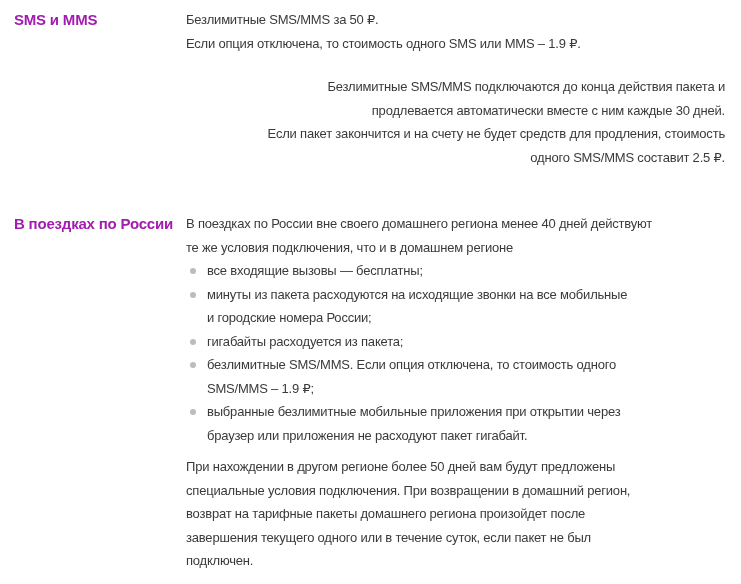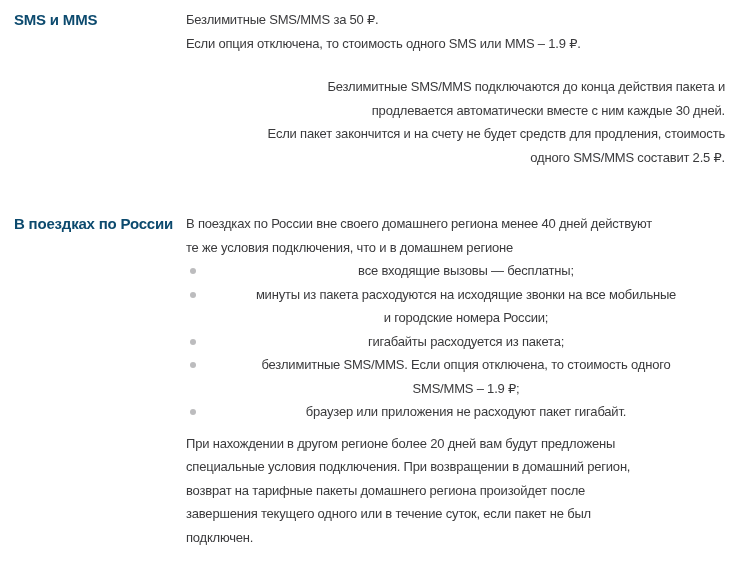--- a/index.html
+++ b/index.html
@@ -26,21 +26,21 @@
     margin-top: 43px;
   }
   .label-col {
     flex: 0 0 172px;
     width: 172px;
     margin: 0;
     font-size: 15px;
     font-weight: bold;
     line-height: 23.5px;
     letter-spacing: -0.2px;
-    color: #0c4a6e;
+    color: #a21caf;
   }
   .content-col {
     flex: 1 1 auto;
     min-width: 0;
     font-size: 13px;
     line-height: 23.5px;
     letter-spacing: -0.2px;
   }
   .para {
     margin: 0;
@@ -57,21 +57,20 @@
     white-space: nowrap;
   }
   ul.bullets {
     list-style: none;
     margin: 0;
     padding: 0;
   }
   ul.bullets li {
     position: relative;
     padding-left: 21px;
-    text-align: center;
   }
   ul.bullets li::before {
     content: "";
     position: absolute;
     left: 4px;
     top: 9px;
     width: 6px;
     height: 6px;
     border-radius: 50%;
     background: #bcbcbe;
@@ -114,25 +113,26 @@
           <span class="line">и городские номера России;</span>
         </li>
         <li>
           <span class="line">гигабайты расходуется из пакета;</span>
         </li>
         <li>
           <span class="line">безлимитные SMS/MMS. Если опция отключена, то стоимость одного</span>
           <span class="line">SMS/MMS – 1.9 ₽;</span>
         </li>
         <li>
+          <span class="line">выбранные безлимитные мобильные приложения при открытии через</span>
           <span class="line">браузер или приложения не расходуют пакет гигабайт.</span>
         </li>
       </ul>
       <p class="para final">
-        <span class="line">При нахождении в другом регионе более 20 дней вам будут предложены</span>
+        <span class="line">При нахождении в другом регионе более 50 дней вам будут предложены</span>
         <span class="line">специальные условия подключения. При возвращении в домашний регион,</span>
         <span class="line">возврат на тарифные пакеты домашнего региона произойдет после</span>
         <span class="line">завершения текущего одного или в течение суток, если пакет не был</span>
         <span class="line">подключен.</span>
       </p>
     </div>
   </section>
 
 </main>
 

